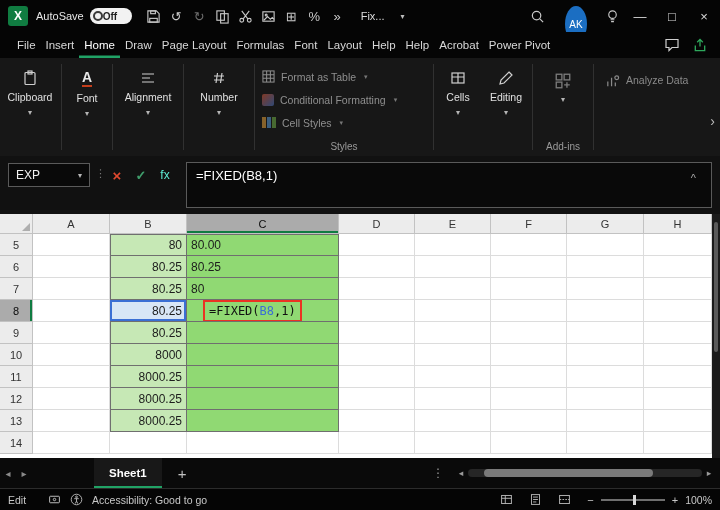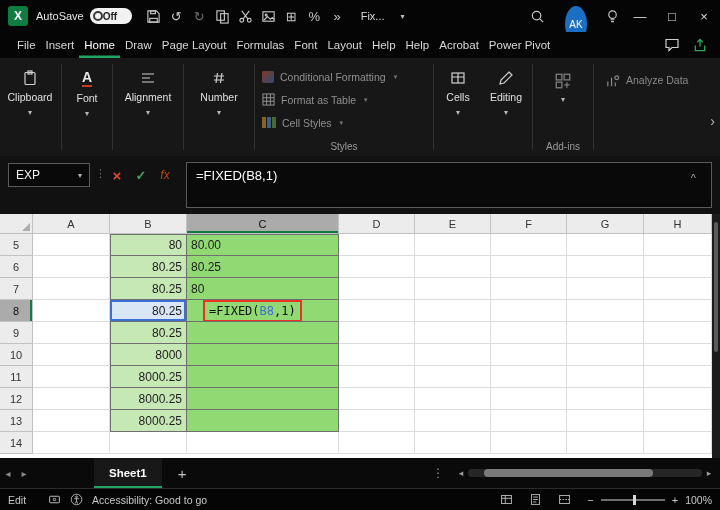--- a/index.html
+++ b/index.html
@@ -48,21 +48,21 @@
   .rib-more{position:absolute;right:5px;top:55px;color:#bbb;font-size:14px;cursor:pointer}
 
   
   .formula-area{position:absolute;top:156px;left:0;width:720px;height:58px;background:#111}
   .name-box{position:absolute;left:8px;top:7px;width:82px;height:24px;background:#090909;border:1px solid #5a5a5a;color:#f2f2f2;font-size:12px;display:flex;align-items:center;padding:0 7px;cursor:pointer}
   .name-chev{margin-left:auto;font-size:8px;color:#b5b5b5}
   .fb-dots{position:absolute;left:95px;top:11px;color:#777;font-size:11px}
   .fb-btn{position:absolute;top:8px;width:22px;height:22px;display:flex;align-items:center;justify-content:center;cursor:pointer}
   .fb-x{left:106px;color:#e0492f;font-size:15px;font-weight:bold}
   .fb-check{left:130px;color:#3f9d6b;font-size:13px;font-weight:bold}
-  .fb-fx{left:154px;color:#c2410c;font-size:12px;font-style:italic}
+  .fb-fx{left:154px;color:#5eead4;font-size:12px;}
   .formula-box{position:absolute;left:186px;right:8px;top:6px;height:46px;background:#090909;border:1px solid #5a5a5a;color:#fff;font-family:Liberation Sans, sans-serif;font-size:13px;padding:5px 22px 0 9px}
   .fb-collapse{position:absolute;right:15px;top:9px;color:#aaa;font-size:11px;cursor:pointer}
 
   
   .grid{position:absolute;top:214px;left:0;width:712px;height:244px;background:#fff;color:#1d1d1d}
   .vscroll{position:absolute;top:214px;right:0;width:8px;height:244px;background:#1b1b1b}
   .vthumb{position:absolute;top:8px;left:2px;width:4px;height:130px;background:#5a5a5a;border-radius:2px}
   .header-row{display:flex;height:20px}
   .corner{width:33px;background:#ececec;border-right:1px solid #c2c2c2;border-bottom:1px solid #c2c2c2;position:relative;cursor:pointer}
   .corner:after{content:"";position:absolute;right:2px;bottom:2px;border-left:8px solid transparent;border-bottom:8px solid #aeaeae}
@@ -232,32 +232,32 @@
             <path d="M3 6h10M3 10h10M6.5 3l-1.5 10M11 3L9.5 13"></path>
           </svg>
       </span>
       <span>Number</span>
       <span class="rib-chev">▾</span>
     </div>
     <div class="rib-sep"></div>
 
     <div class="styles-group">
       <div class="styles-btn">
-        <span class="grad-sq"></span>
-        <span>Conditional Formatting</span>
-        <span class="chev">▾</span>
-      </div>
-      <div class="styles-btn">
         <span>
           <svg width="13" height="13" viewBox="0 0 14 14" fill="none" stroke="#8f8f8f" stroke-width="1.1">
               <rect x="1" y="1" width="12" height="12"></rect>
               <path d="M1 5h12M1 9h12M5 1v12M9 1v12"></path>
             </svg>
         </span>
         <span>Format as Table</span>
+        <span class="chev">▾</span>
+      </div>
+      <div class="styles-btn">
+        <span class="grad-sq"></span>
+        <span>Conditional Formatting</span>
         <span class="chev">▾</span>
       </div>
       <div class="styles-btn">
         <span class="cs-sq">
             <i style="background:#e2a13c"></i>
             <i style="background:#5b9bd5"></i>
             <i style="background:#70ad47"></i>
           </span>
         <span>Cell Styles</span>
         <span class="chev">▾</span>

